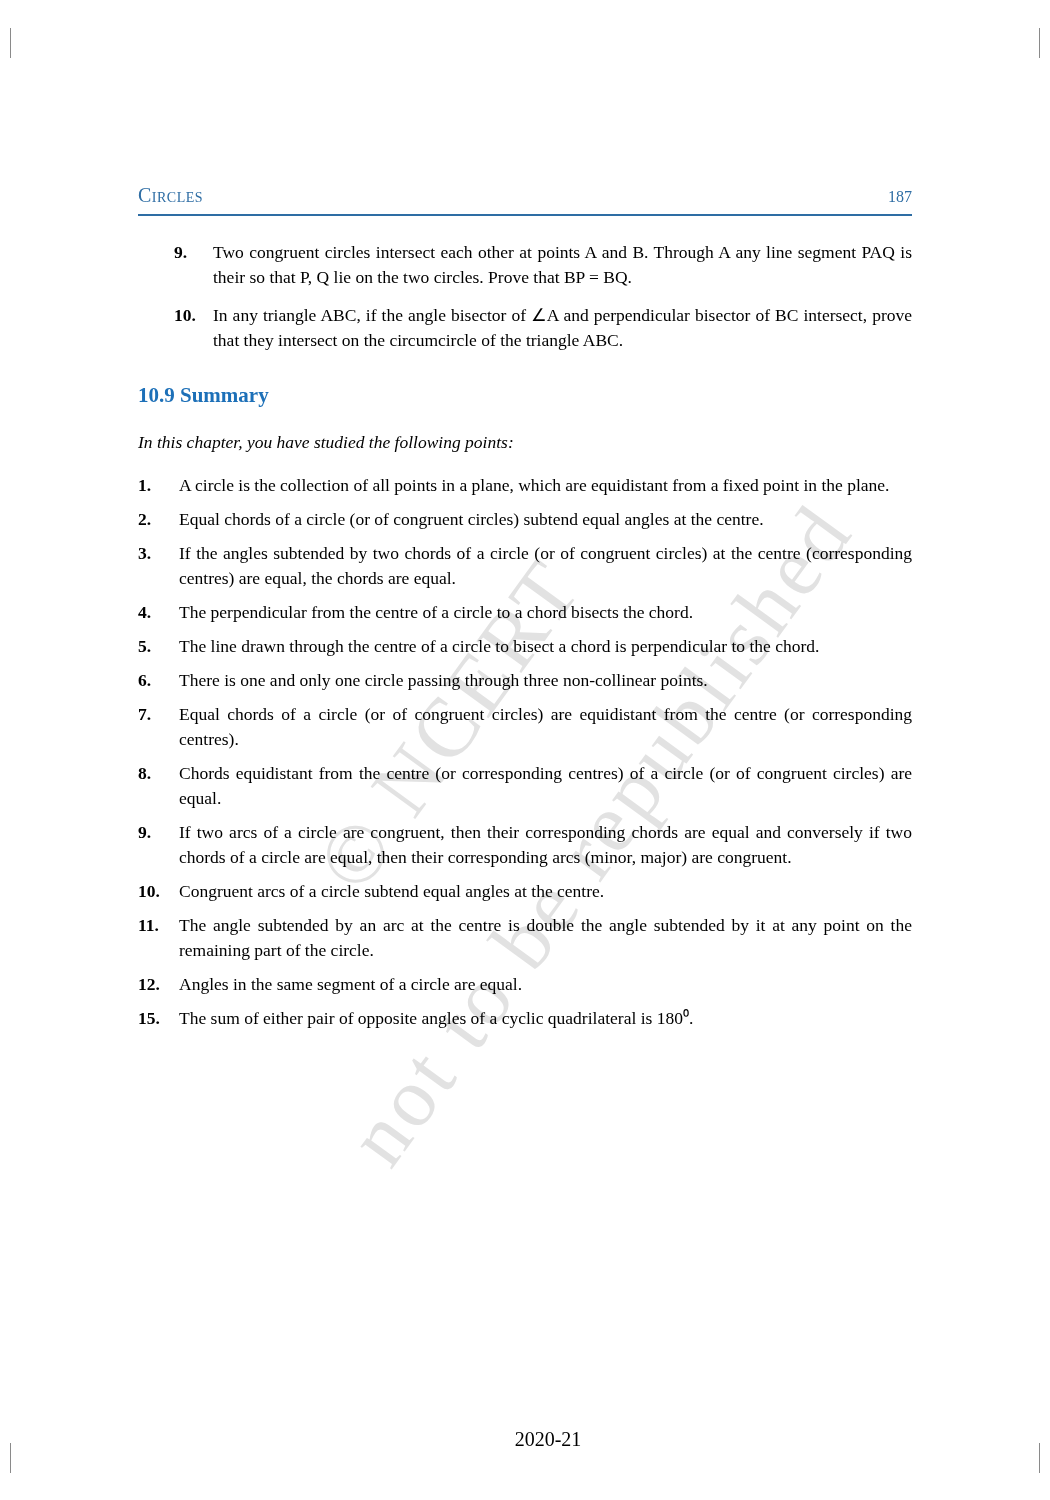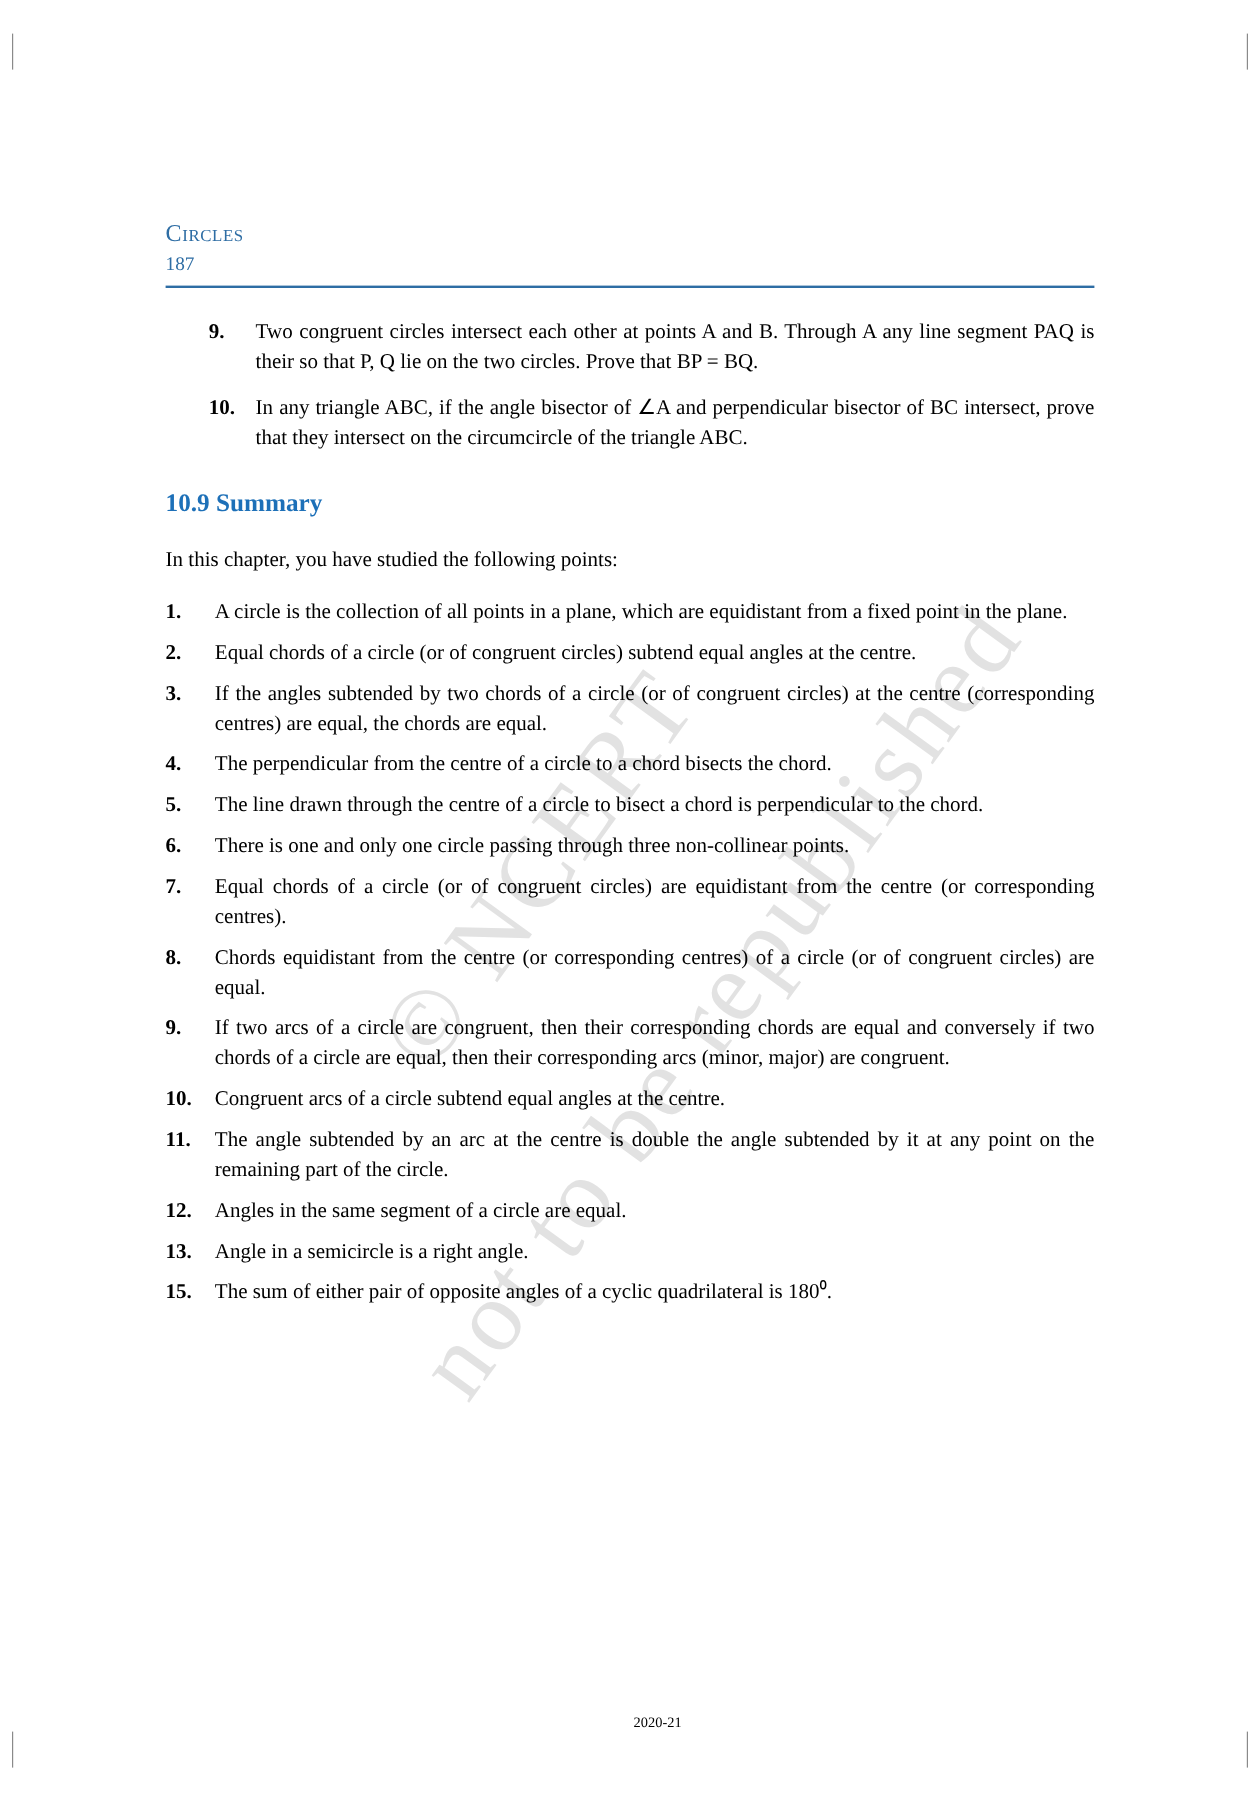--- a/index.html
+++ b/index.html
@@ -47,21 +47,20 @@
     top: 183px;
     z-index: 1;
   }
 
   .page-header {
     display: flex;
     justify-content: space-between;
     align-items: baseline;
     border-bottom: 2px solid #2e6da4;
     padding-bottom: 5px;
-    flex-direction: column;
   }
   .section-title {
     color: #2e6da4;
     font-variant: small-caps;
     font-size: 20px;
     letter-spacing: 0.5px;
   }
   .page-number {
     color: #2e6da4;
     font-size: 16px;
@@ -78,36 +77,36 @@
   }
   .ex-text { flex: 1; text-align: justify; }
 
   .summary-heading {
     margin-top: 30px;
     color: #1d70b8;
     font-size: 21px;
     font-weight: bold;
   }
 
-  .intro { margin-top: 22px; text-align: left; }
+  .intro { margin-top: 22px; text-align: left; font-style: italic; }
 
   .points-list { margin-top: 18px; }
   .pt-item { display: flex; margin-bottom: 9px; }
   .pt-num {
     width: 41px; min-width: 41px;
     font-weight: bold;
   }
   .pt-text { flex: 1; text-align: justify; }
 
   .footer {
     position: absolute;
     left: 0; right: 0;
     top: 1428px;
     text-align: center;
-    font-size: 12px;
+    font-size: 20px;
     z-index: 1;
     padding-left: 46px;
   }
 </style>
 </head>
 <body>
 
 <div class="page">
 
   <div class="crop tl"></div>
@@ -185,24 +184,20 @@
       </div>
       <div class="pt-item">
         <span class="pt-num">11.</span>
         <div class="pt-text">The angle subtended by an arc at the centre is double the angle subtended by it at any point on the remaining part of the circle.</div>
       </div>
       <div class="pt-item">
         <span class="pt-num">12.</span>
         <div class="pt-text">Angles in the same segment of a circle are equal.</div>
       </div>
       <div class="pt-item">
-        <span class="pt-num">13.</span>
-        <div class="pt-text">Angle in a semicircle is a right angle.</div>
-      </div>
-      <div class="pt-item">
         <span class="pt-num">15.</span>
         <div class="pt-text">The sum of either pair of opposite angles of a cyclic quadrilateral is 180⁰.</div>
       </div>
     </div>
 
   </div>
 
   <div class="footer">2020-21</div>
 
 </div>

